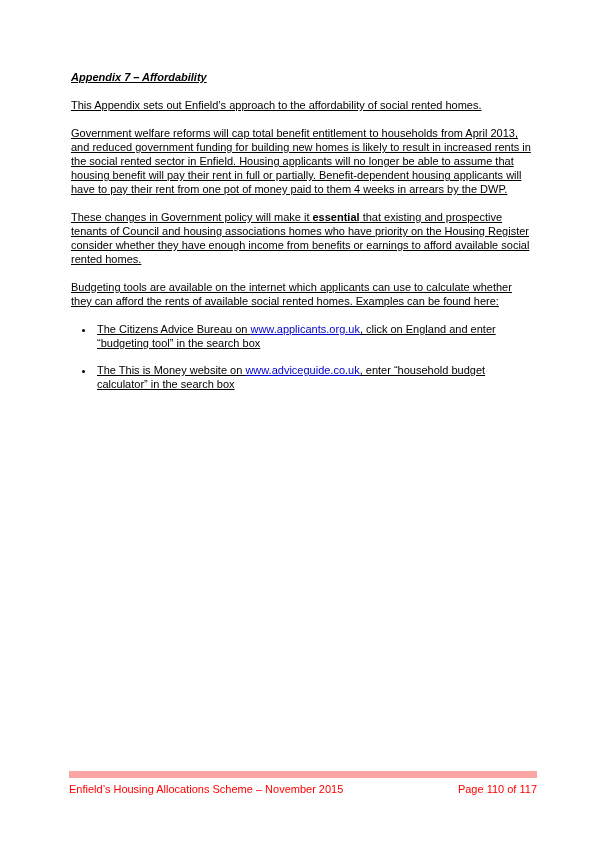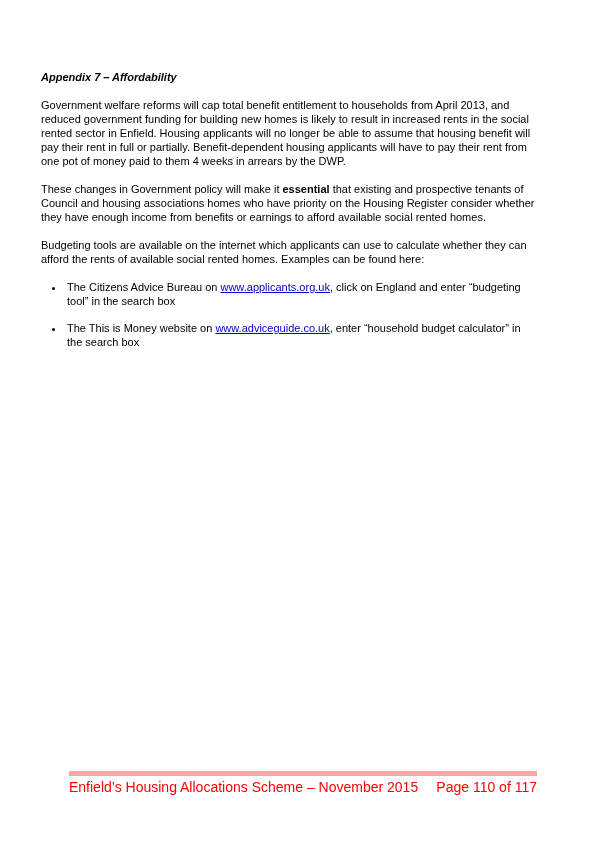--- a/index.html
+++ b/index.html
@@ -13,21 +13,22 @@
       height: 850px;
       background: #ffffff;
       font-family: "Liberation Sans", sans-serif;
       font-size: 11px;
       line-height: 14px;
       color: #000000;
       box-sizing: border-box;
       overflow: hidden;
     }
     .content {
-      padding: 70px 66px 0 41px;
+      padding: 70px 66px 0 71px;
+      text-decoration: underline;
     }
     .title {
       font-weight: bold;
       font-style: italic;
       margin: 0 0 14px 0;
     }
     p {
       margin: 0 0 14px 0;
     }
     strong {
@@ -48,37 +49,38 @@
     a.doc-link {
       color: #0000cc;
       text-decoration: underline;
       cursor: pointer;
     }
     .footer {
       position: absolute;
       left: 69px;
       right: 64px;
       top: 771px;
-      border-top: 5px solid #fca5a5;
+      border-top: 7px solid #fca5a5;
       padding-top: 4px;
       color: #ff0000;
       display: flex;
       justify-content: space-between;
       align-items: baseline;
-      font-size: 14px;
+      font-size: 11px;
     }
   </style>
 </head>
 <body>
 
 <div class="page">
   <div class="content">
 
     <div class="title">Appendix 7 – Affordability</div>
 
+    <p>This Appendix sets out Enfield’s approach to the affordability of social rented homes.</p>
 
 
     <p>Government welfare reforms will cap total benefit entitlement to households from April 2013, and reduced government funding for building new homes is likely to result in increased rents in the social rented sector in Enfield.  Housing applicants will no longer be able to assume that housing benefit will pay their rent in full or partially. Benefit-dependent housing applicants will have to pay their rent from one pot of money paid to them 4 weeks in arrears by the DWP.</p>
 
     <p><span>These changes in Government policy will make it </span><strong>essential</strong><span> that existing and prospective tenants of Council and housing associations homes who have priority on the Housing Register consider whether they have enough income from benefits or earnings to afford available social rented homes.</span></p>
 
     <p>Budgeting tools are available on the internet which applicants can use to calculate whether they can afford the rents of available social rented homes.  Examples can be found here:</p>
 
     <ul class="bullets">
       <li><span>The Citizens Advice Bureau on </span><a href="#" class="doc-link">www.applicants.org.uk</a><span>, click on England and enter “budgeting tool” in the search box</span></li>

